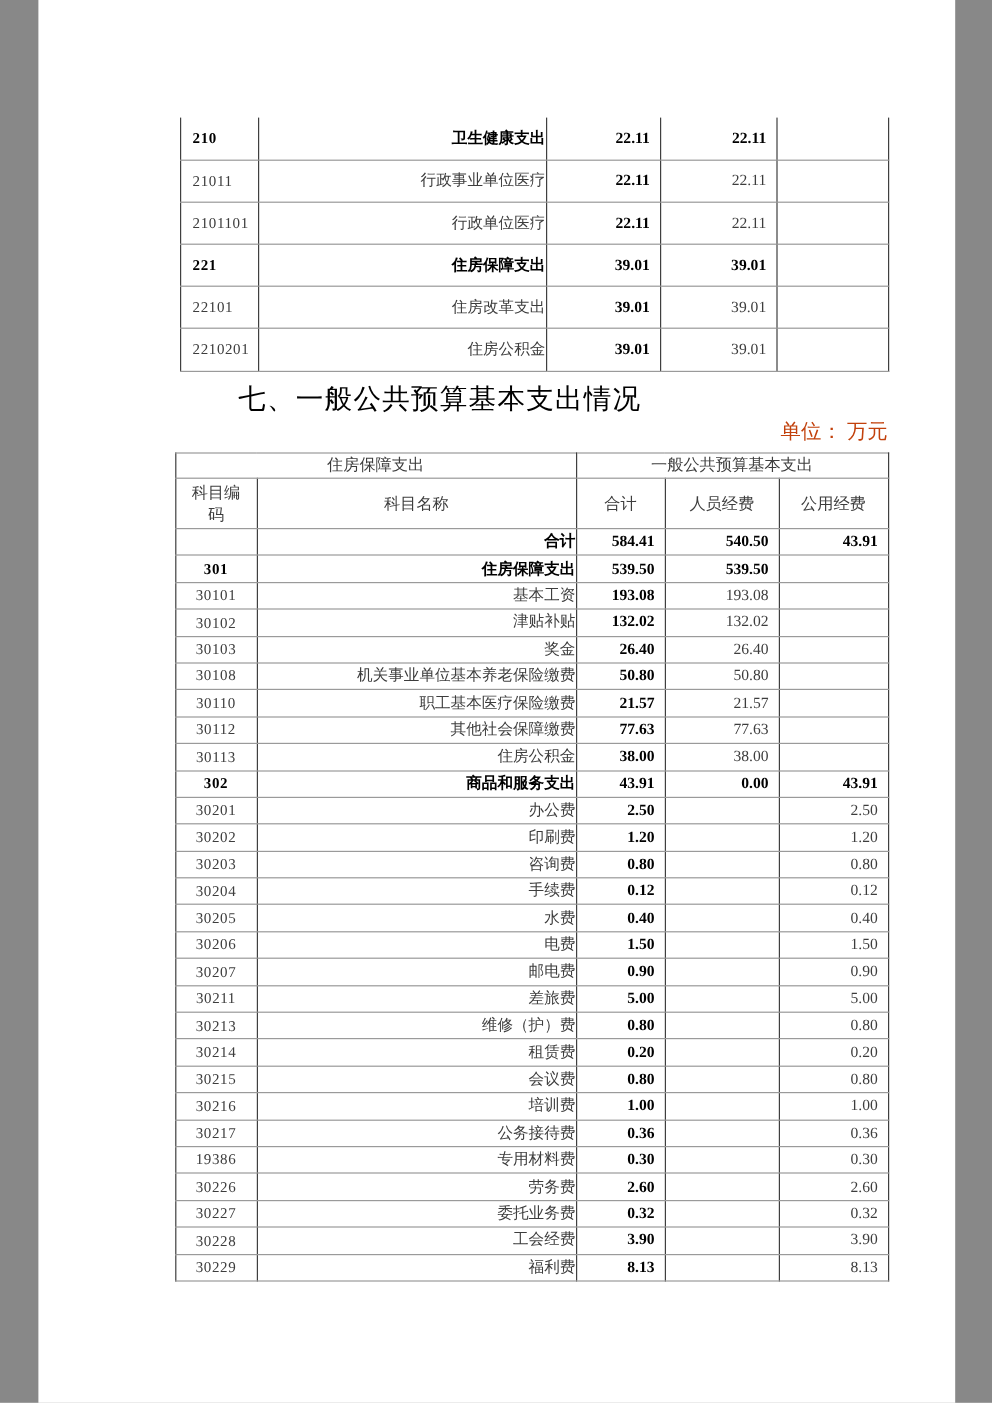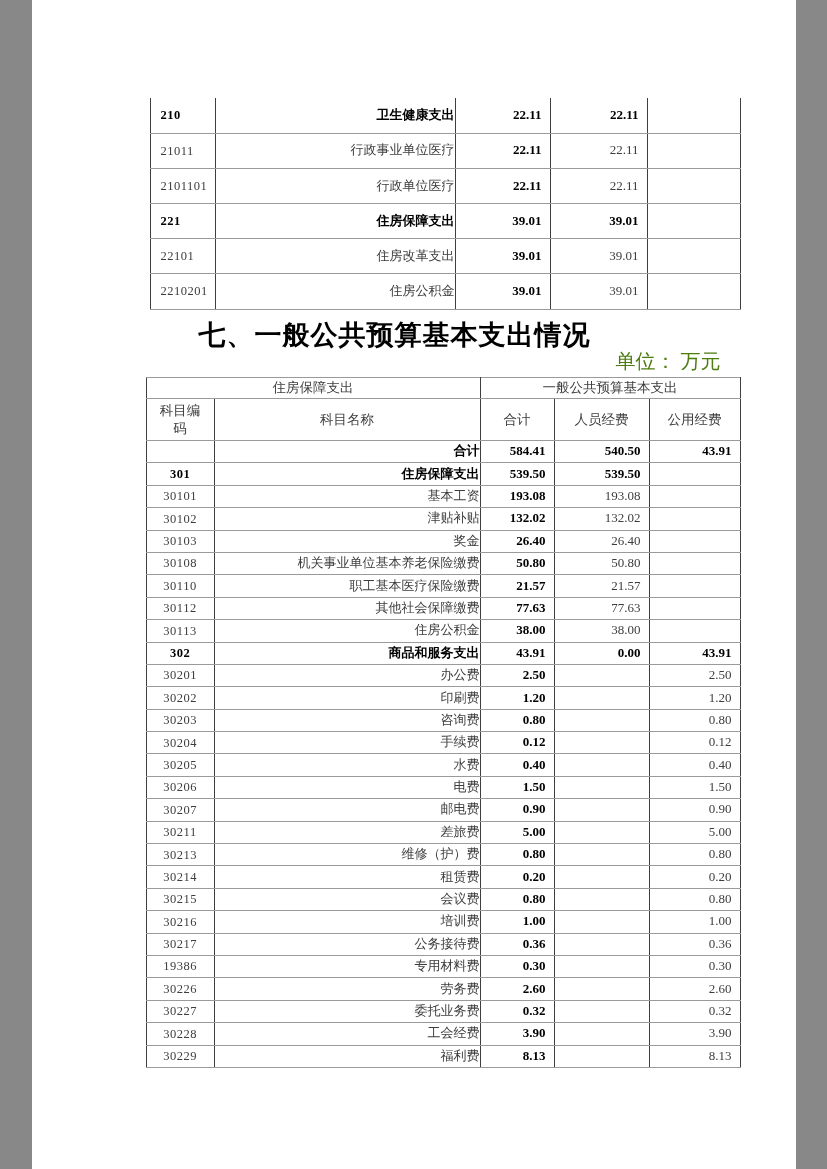--- a/index.html
+++ b/index.html
@@ -56,30 +56,30 @@
   td.name{text-align:right;margin-left:36px;}
   td.name.lvl0{padding-left:8px;}
   td.name.lvl1{padding-left:23px;}
   td.name.lvl2{padding-left:38px;}
   td.num{text-align:right;padding-right:8px;font-size:13px;}
   td.b{font-weight:bold;color:var(--text-bold);}
   .heading{
     position:absolute;
     left:167px;top:317px;
     font-family:"Liberation Sans","DejaVu Sans",sans-serif;
-    font-weight:bold;
-    font-size:27px;
+    font-weight:normal;
+    font-size:23px;
     letter-spacing:1px;
     color:#000;
   }
   .unit{
     position:absolute;
-    left:584px;top:348px;
-    font-size:20px;
-    color:#4d7c0f;
+    left:619px;top:348px;
+    font-size:17px;
+    color:#c2410c;
   }
 </style>
 </head>
 <body>
 
 <div class="page">
 
   <table class="t1">
     <colgroup>
       <col style="width:65px">

